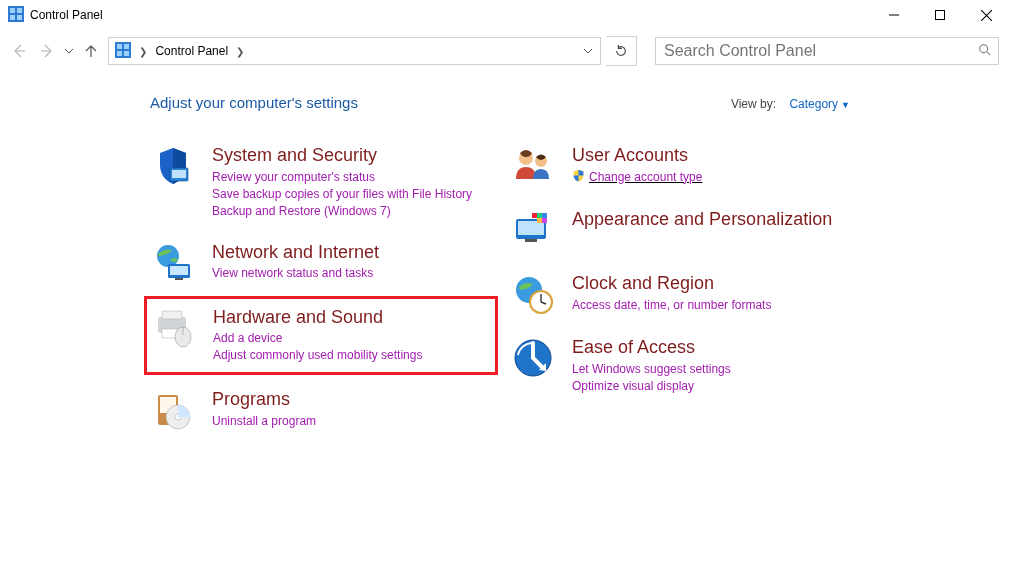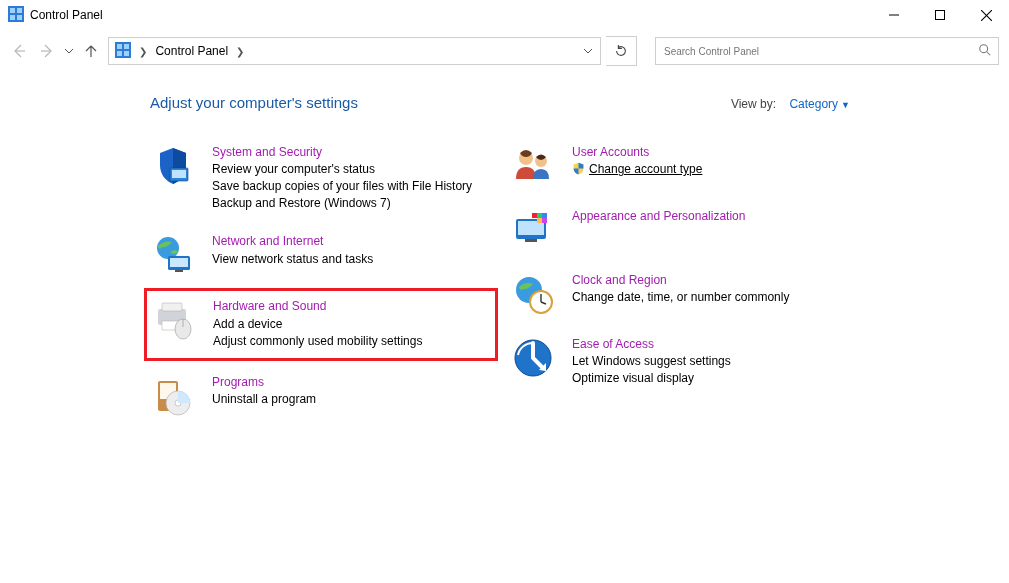--- a/index.html
+++ b/index.html
@@ -94,21 +94,21 @@
     border: 1px solid #cfcfcf;
     display: flex;
     align-items: center;
     justify-content: space-between;
     padding: 0 6px;
     margin-left: 12px;
   }
   .searchbox input {
     border: none;
     outline: none;
-    font-size: 10px;
+    font-size: 16px;
     font-family: inherit;
     width: 100%;
     color: #4d7c0f;
   }
   .searchbox input::placeholder { color:#767676; }
   .searchbox .mag { color:#767676; }
 
   
   .content {
     padding: 18px 40px 0 150px;
@@ -148,30 +148,30 @@
   .item .icon-slot {
     width: 42px;
     height: 42px;
     flex: none;
     display: flex;
     align-items: center;
     justify-content: center;
   }
   .item .texts { padding-top: 0; }
   .cat-title {
-    color: #a21caf;
-    font-size: 12px;
+    color: #7f1d1d;
+    font-size: 18px;
     font-weight: 400;
     display: block;
     margin-bottom: 2px;
     line-height: 1.2;
   }
   .sublink {
     display: block;
-    color: #000000;
+    color: #a21caf;
     font-size: 12px;
     line-height: 17px;
     cursor: pointer;
   }
   .highlight-box {
     border: 3px solid #ee1c25;
     padding: 6px 6px 6px 4px;
     margin: -8px -8px 12px -6px;
   }
 
@@ -415,21 +415,21 @@
             <circle cx="17" cy="17" r="13" fill="#3a9be0"></circle>
             <path d="M7 14 Q13 8 21 11 Q16 17 11 16 Q8 19 7 14" fill="#6ac25a"></path>
             <circle cx="29" cy="29" r="11" fill="#fff" stroke="#888" stroke-width="1"></circle>
             <circle cx="29" cy="29" r="11" fill="none" stroke="#d8a23a" stroke-width="2"></circle>
             <line x1="29" y1="29" x2="29" y2="21" stroke="#333" stroke-width="1.4"></line>
             <line x1="29" y1="29" x2="34" y2="31" stroke="#333" stroke-width="1.4"></line>
           </svg>
         </div>
         <div class="texts">
           <a class="cat-title">Clock and Region</a>
-          <a class="sublink">Change date, time, or number commonly</a>
+          <a class="sublink">Access date, time, or number formats</a>
         </div>
       </div>
 
       <div class="item">
         <div class="icon-slot">
           <svg viewBox="0 0 42 42">
             <circle cx="21" cy="21" r="18" fill="#1f73c9"></circle>
             <circle cx="21" cy="21" r="18" fill="none" stroke="#0d4a90" stroke-width="1"></circle>
             <path d="M21 6 L21 21 L30 30" fill="none" stroke="#fff" stroke-width="4" stroke-linecap="round"></path>
             <polygon points="27,33 34,26 34,34" fill="#fff"></polygon>

